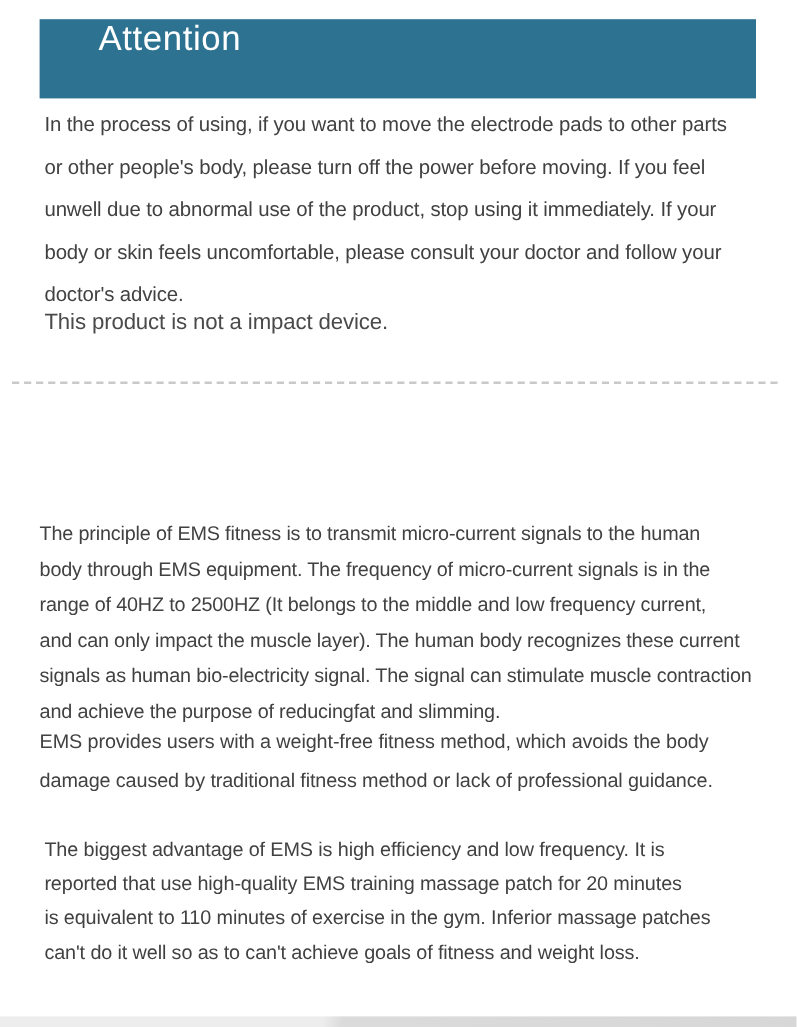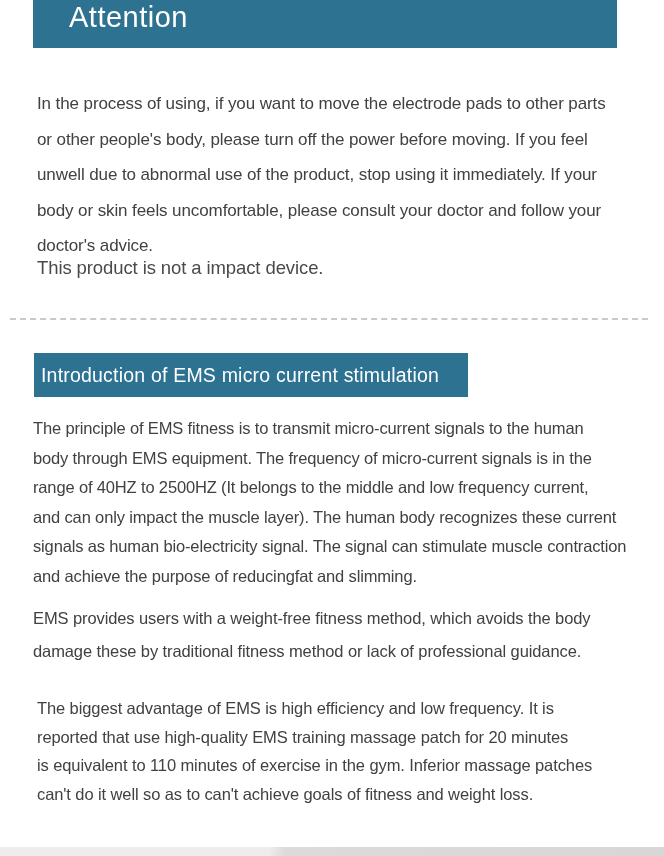--- a/index.html
+++ b/index.html
@@ -17,23 +17,24 @@
     color: #404040;
   }
   .banner {
     position: absolute;
     background: #2d7291;
     color: #ffffff;
     overflow: hidden;
   }
   .banner-attention {
     left: 33px;
-    top: 0;
+    top: 16px;
     width: 584px;
-    height: 48px;
+    height: 66px;
+    padding-left: 13px;
   }
   .banner-attention .banner-text {
     font-size: 29px;
     line-height: 40px;
     margin-top: -3px;
     padding-left: 36px;
     letter-spacing: 0.5px;
   }
   .banner-intro {
     left: 34px;
@@ -72,21 +73,21 @@
   .divider {
     position: absolute;
     left: 10px;
     top: 318px;
     width: 638px;
     height: 0;
     border-top: 2px dashed #c9c9c9;
   }
   .para-principle {
     left: 33px;
-    top: 414px;
+    top: 431px;
     width: 625px;
     font-size: 16.5px;
     line-height: 29.5px;
     letter-spacing: -0.15px;
   }
   .para-weightfree {
     left: 33px;
     top: 602px;
     width: 610px;
     font-size: 16.5px;
@@ -122,33 +123,30 @@
   <div class="para para-attention">In the process of using, if you want to move the electrode pads to other parts
 or other people's body, please turn off the power before moving. If you feel
 unwell due to abnormal use of the product, stop using it immediately. If your
 body or skin feels uncomfortable, please consult your doctor and follow your
 doctor's advice.</div>
 
   <div class="note">This product is not a impact device.</div>
 
   <div class="divider"></div>
 
-  <div class="banner banner-intro">
-    <div class="banner-text">Introduction of EMS micro current stimulation</div>
-  </div>
 
   <div class="para para-principle">The principle of EMS fitness is to transmit micro-current signals to the human
 body through EMS equipment. The frequency of micro-current signals is in the
 range of 40HZ to 2500HZ (It belongs to the middle and low frequency current,
 and can only impact the muscle layer). The human body recognizes these current
 signals as human bio-electricity signal. The signal can stimulate muscle contraction
 and achieve the purpose of reducingfat and slimming.</div>
 
   <div class="para para-weightfree">EMS provides users with a weight-free fitness method, which avoids the body
-damage these by traditional fitness method or lack of professional guidance.</div>
+damage caused by traditional fitness method or lack of professional guidance.</div>
 
   <div class="para para-advantage">The biggest advantage of EMS is high efficiency and low frequency. It is
 reported that use high-quality EMS training massage patch for 20 minutes
 is equivalent to 110 minutes of exercise in the gym. Inferior massage patches
 can't do it well so as to can't achieve goals of fitness and weight loss.</div>
 
   <div class="bottom-edge"></div>
 
 </div>
 

